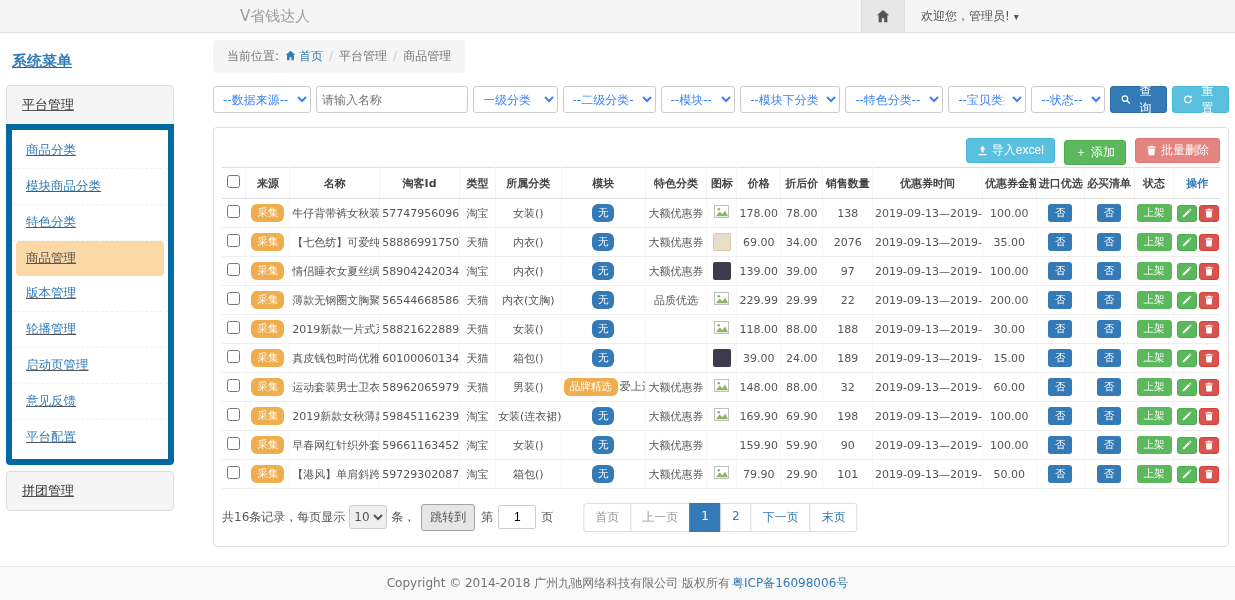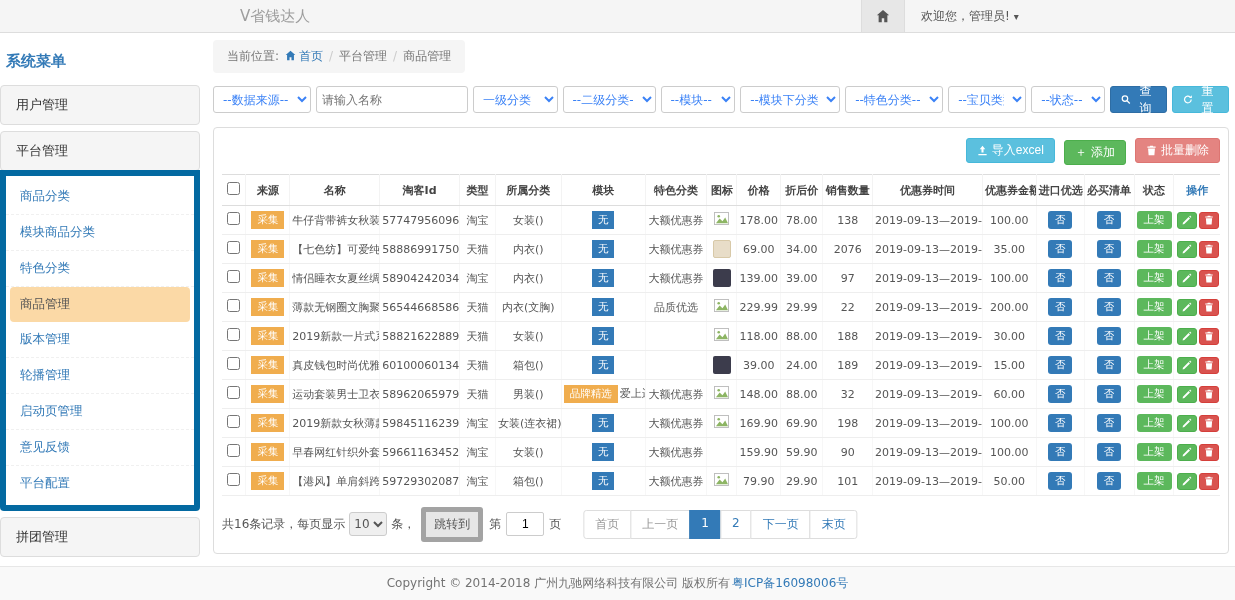--- a/index.html
+++ b/index.html
@@ -10,21 +10,21 @@
   
   .topbar { height:33px; background:#f5f5f5; border-bottom:1px solid #ddd; display:flex; align-items:center; }
   .app-title { margin-left:240px; font-size:15px; color:#9d9d9d; }
   .top-spacer { flex:1; }
   .home-box { width:44px; height:32px; display:flex; align-items:center; justify-content:center;
               background:#e7e7e7; border-left:1px solid #ddd; border-right:1px solid #ddd; cursor:pointer; }
   .welcome { width:330px; padding-left:16px; font-size:12px; color:#555; cursor:pointer; }
   .caret { display:inline-block; margin-left:4px; font-size:10px; color:#555; }
 
   
-  .sidebar { position:absolute; left:0; top:40px; width:200px; height:524px; overflow:hidden; }
+  .sidebar { position:absolute; left:6px; top:40px; width:168px; height:524px; overflow:hidden;text-decoration:underline; }
   .side-title { color:#337ab7; font-weight:bold; font-size:15px; padding:12px 6px 14px; }
   .grp { background:#f5f5f5; border:1px solid #ddd; border-radius:4px; padding:10px 15px;
          font-size:13px; color:#333; margin-bottom:6px; cursor:pointer; }
   .sub { border:6px solid #0369a1; border-radius:0 0 4px 4px; margin:-7px 0 6px; background:#fff; padding:3px 0 4px; }
   .sub-item { padding:9px 14px; font-size:12.5px; color:#337ab7; border-bottom:1px dashed #f0f0f0; cursor:pointer; }
   .sub-item:last-child { border-bottom:none; }
   .sub-item.on { background:#fbd9a6; border-radius:4px; margin:0 4px; padding:9px 10px; color:#555; border-bottom:none; }
 
   
   .main { position:absolute; left:213px; top:40px; width:1016px; }
@@ -40,44 +40,44 @@
     font-size:12px; color:#3b82f6; padding:0 5px; font-family:inherit; }
   .f-name { width:152px; }
   .btn { display:inline-flex; align-items:center; gap:4px; height:27px; padding:0 10px;
          border-radius:3px; font-size:12px; color:#fff; border:1px solid transparent; cursor:pointer; }
   .btn-primary { background:#337ab7; border-color:#2e6da4; }
   .btn-info    { background:#5bc0de; border-color:#46b8da; }
   .btn-success { background:#5cb85c; border-color:#4cae4c; }
   .btn-danger  { background:#e48481; border-color:#dd7572; }
 
   .panel { border:1px solid #ddd; border-radius:4px; margin-top:14px; padding:10px 8px 14px; }
-  .toolbar { text-align:right; margin-bottom:9px; }
+  .toolbar { text-align:right; margin-bottom:2px; }
   .toolbar .btn { height:25px; margin-left:4px; }
 
   table { width:100%; border-collapse:collapse; table-layout:fixed; font-size:11px; color:#555; }
   th { padding:7px 2px; border-top:1px solid #ddd; border-bottom:1px solid #ddd; border-right:1px solid #f3f3f3;
        font-size:11px; color:#444; text-align:center; font-weight:bold; white-space:nowrap; overflow:hidden; }
   td { padding:5px 2px; border-bottom:1px solid #eee; border-right:1px solid #f7f7f7;
        text-align:center; white-space:nowrap; overflow:hidden; }
   th:last-child, td:last-child { border-right:none; }
 
-  .bdg { display:inline-block; color:#fff; border-radius:0; padding:2px 6px; font-size:10.5px; }
+  .bdg { display:inline-block; color:#fff; border-radius:6px; padding:2px 6px; font-size:10.5px; }
   .or { background:#f0ad4e; } .bl { background:#337ab7; }
   .mtx { margin-left:2px; }
   .tog { display:inline-block; color:#fff; border-radius:3px; padding:2px 7px; font-size:10.5px; cursor:pointer; }
   .gr { background:#5cb85c; }
   .act { display:inline-flex; align-items:center; justify-content:center; width:20px; height:17px;
          border-radius:3px; margin:0 1px; cursor:pointer; }
   .agr { background:#5cb85c; border:1px solid #4cae4c; } .ard { background:#d9534f; border:1px solid #d43f3a; }
   .thumb { display:inline-block; width:18px; height:18px; border-radius:2px; vertical-align:middle; }
   .tl { background:#e8ddc8; border:1px solid #d8c9a8; } .tdk { background:#3c3c4c; }
 
   .pag-row { position:relative; display:flex; align-items:center; margin-top:13px; font-size:12px; color:#555; height:30px; }
   .pag-row select { height:24px; border:1px solid #ccc; border-radius:3px; font-size:12px; color:#555; margin:0 4px; font-family:inherit; }
-  .jump-btn { background:#e6e6e6; border:5px solid #a3a3a3; border-radius:3px; padding:4px 8px; margin:0 6px; font-size:12px; color:#555; cursor:pointer; }
+  .jump-btn { background:#e6e6e6; border:1px solid #a3a3a3; border-radius:3px; padding:4px 8px; margin:0 6px; font-size:12px; color:#555; cursor:pointer; }
   .page-input { width:38px; height:24px; border:1px solid #ccc; border-radius:2px; text-align:center; font-size:12px; margin:0 5px; }
   .pager { position:absolute; left:50%; transform:translateX(-50%); display:flex; }
   .pg { border:1px solid #ddd; background:#fff; color:#337ab7; padding:5px 11px; margin-left:-1px; font-size:12px; cursor:pointer; }
   .pg.first { border-radius:3px 0 0 3px; } .pg.last { border-radius:0 3px 3px 0; }
   .pg.dis { color:#999; } .pg.on { background:#337ab7; border-color:#337ab7; color:#fff; }
 
   .footer { position:absolute; left:0; bottom:0; width:1235px; height:34px; background:#f9f9f9;
             border-top:1px solid #e7e7e7; display:flex; align-items:center; justify-content:center;
             font-size:12px; color:#737373; }
   .footer .icp { color:#337ab7; cursor:pointer; margin-left:2px; }
@@ -91,21 +91,20 @@
   <div class="home-box">
     <svg viewBox="0 0 16 16" width="14" height="14">
         <path fill="#555" d="M8 1l7 6.2h-2V15h-3.6v-4.4H6.6V15H3V7.2H1z"></path>
       </svg>
   </div>
   <div class="welcome"><span>欢迎您，管理员!</span><span class="caret">▾</span></div>
 </div>
 
 <div class="sidebar">
   <div class="side-title">系统菜单</div>
-  <div class="grp">用户管理</div>
   <div class="grp">平台管理</div>
   <div class="sub">
     <div class="sub-item">商品分类</div>
     <div class="sub-item">模块商品分类</div>
     <div class="sub-item">特色分类</div>
     <div class="sub-item on">商品管理</div>
     <div class="sub-item">版本管理</div>
     <div class="sub-item">轮播管理</div>
     <div class="sub-item">启动页管理</div>
     <div class="sub-item">意见反馈</div>

